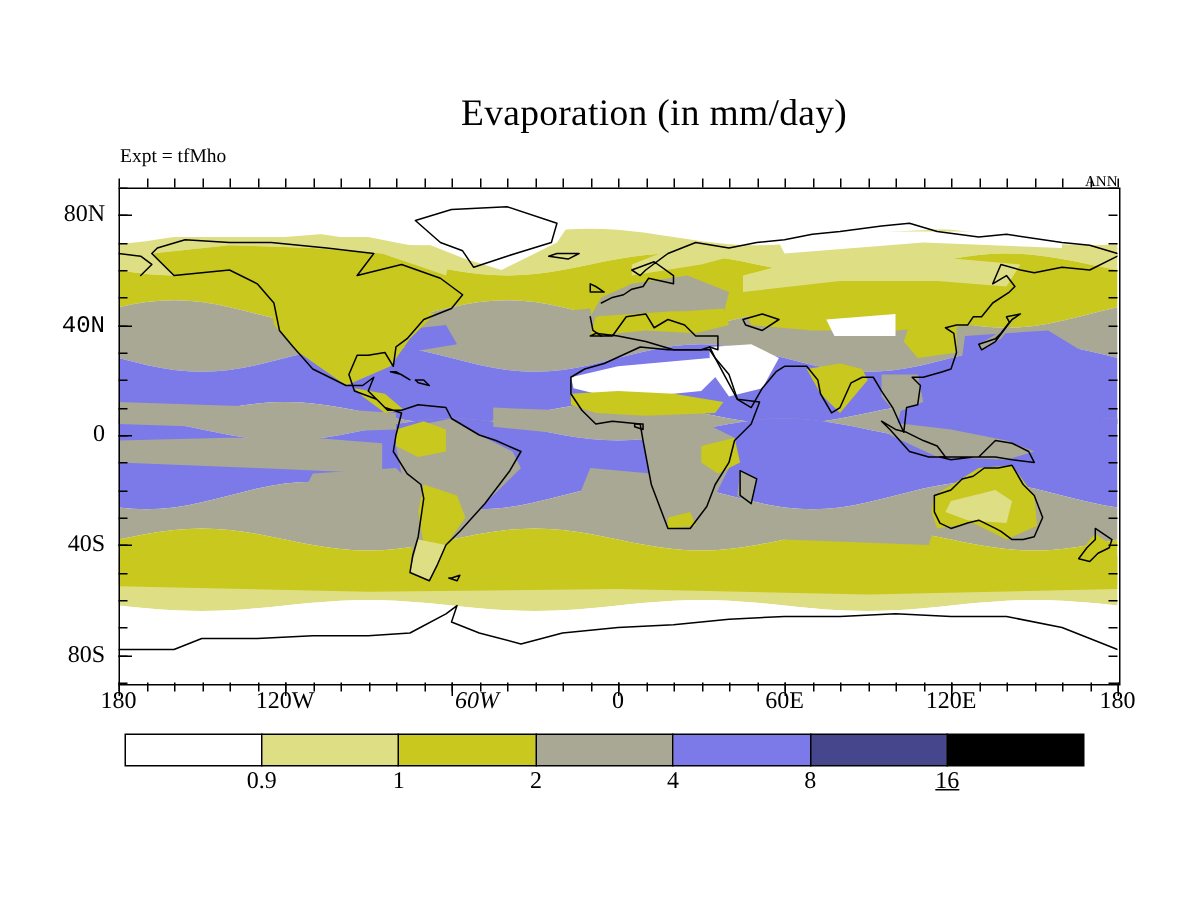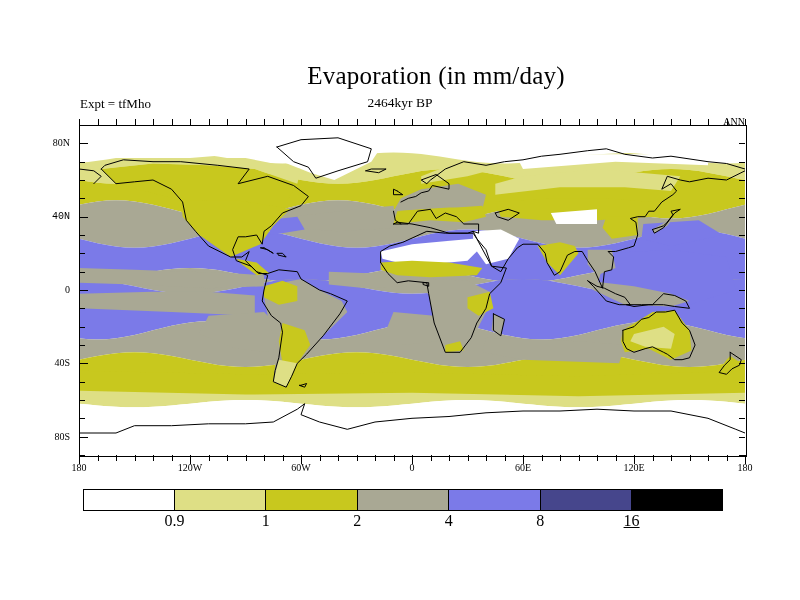--- a/index.html
+++ b/index.html
@@ -85,21 +85,21 @@
   
   .tick {
     position: absolute;
     background: #000;
   }
   .tick-x { width: 1px; height: 6px; }
   .tick-y { height: 1px; width: 6px; }
 
   .axlabel {
     position: absolute;
-    font-size: 10px;
+    font-size: 16px;
     line-height: 16px;
     white-space: nowrap;
   }
   .axlabel-x { transform: translateX(-50%); top: 460px; }
   .axlabel-y { transform: translateY(-50%); text-align: right; }
 
   
   #colorbar-wrap {
     position: absolute;
     left: 83px; top: 489px;
@@ -131,21 +131,20 @@
     line-height: 18px;
     white-space: nowrap;
   }
 </style>
 </head>
 <body>
 
 <div id="figure">
 
   <div id="main-title">Evaporation (in mm/day)</div>
-  <div id="sub-title">2464kyr BP</div>
   <div id="expt-label">Expt = tfMho</div>
   <div id="season-label">ANN</div>
 
   <div id="plot-wrap">
     <svg id="map-svg" viewBox="0 0 666 330" preserveAspectRatio="none">
       <defs>
         <clipPath id="plotclip">
             <rect x="0" y="0" width="666" height="330"></rect>
           </clipPath>
       </defs>
@@ -311,21 +310,21 @@
       <div class="tick tick-x" style="left: 708px; top: 119px;"></div>
       <div class="tick tick-x" style="left: 726.5px; top: 455px;"></div>
       <div class="tick tick-x" style="left: 726.5px; top: 119px;"></div>
       <div class="tick tick-x" style="left: 745px; top: 455px;"></div>
       <div class="tick tick-x" style="left: 745px; top: 119px;"></div>
       <div class="tick tick-x" style="left: 79px; top: 455px; height: 9px;"></div>
       <div class="axlabel axlabel-x" style="left: 79px;">180</div>
       <div class="tick tick-x" style="left: 190px; top: 455px; height: 9px;"></div>
       <div class="axlabel axlabel-x" style="left: 190px;">120W</div>
       <div class="tick tick-x" style="left: 301px; top: 455px; height: 9px;"></div>
-      <div class="axlabel axlabel-x" style="left: 301px;">60W</div>
+      <div class="axlabel axlabel-x" style="left: 318px; font-style: italic;">60W</div>
       <div class="tick tick-x" style="left: 412px; top: 455px; height: 9px;"></div>
       <div class="axlabel axlabel-x" style="left: 412px;">0</div>
       <div class="tick tick-x" style="left: 523px; top: 455px; height: 9px;"></div>
       <div class="axlabel axlabel-x" style="left: 523px;">60E</div>
       <div class="tick tick-x" style="left: 634px; top: 455px; height: 9px;"></div>
       <div class="axlabel axlabel-x" style="left: 634px;">120E</div>
       <div class="tick tick-x" style="left: 745px; top: 455px; height: 9px;"></div>
       <div class="axlabel axlabel-x" style="left: 745px;">180</div>
       <div class="tick tick-y" style="top: 125px; left: 79px;"></div>
       <div class="tick tick-y" style="top: 125px; left: 739px;"></div>

